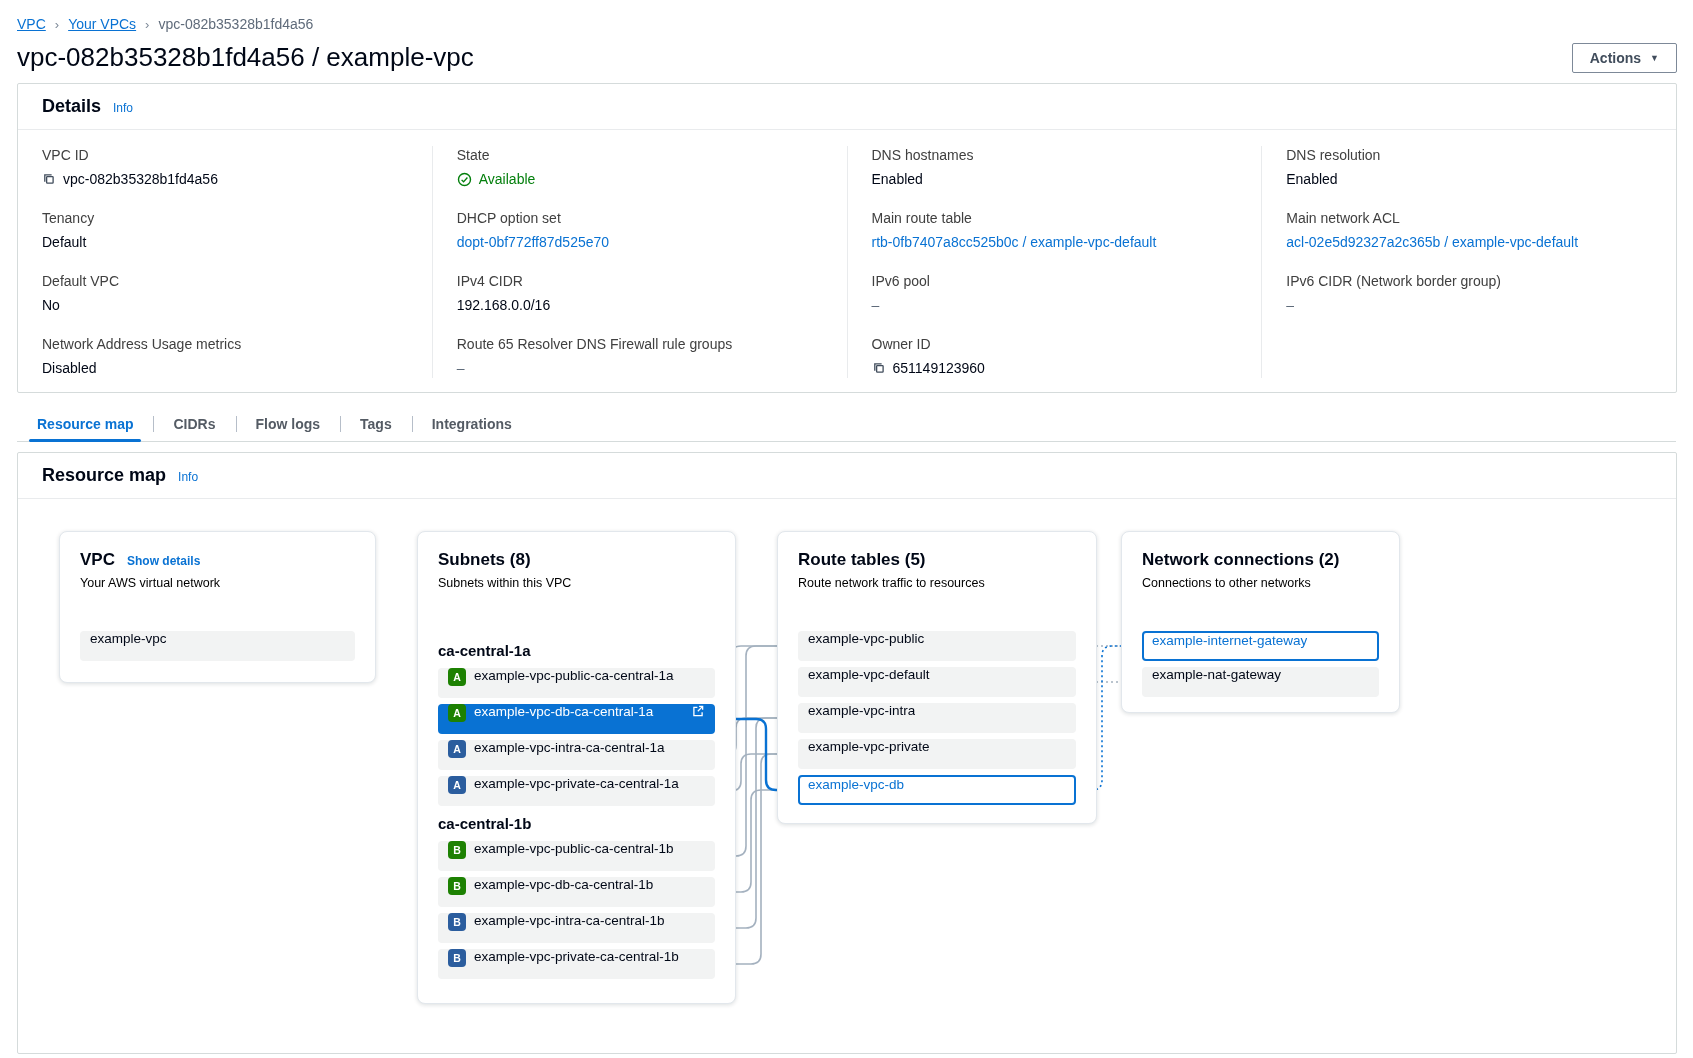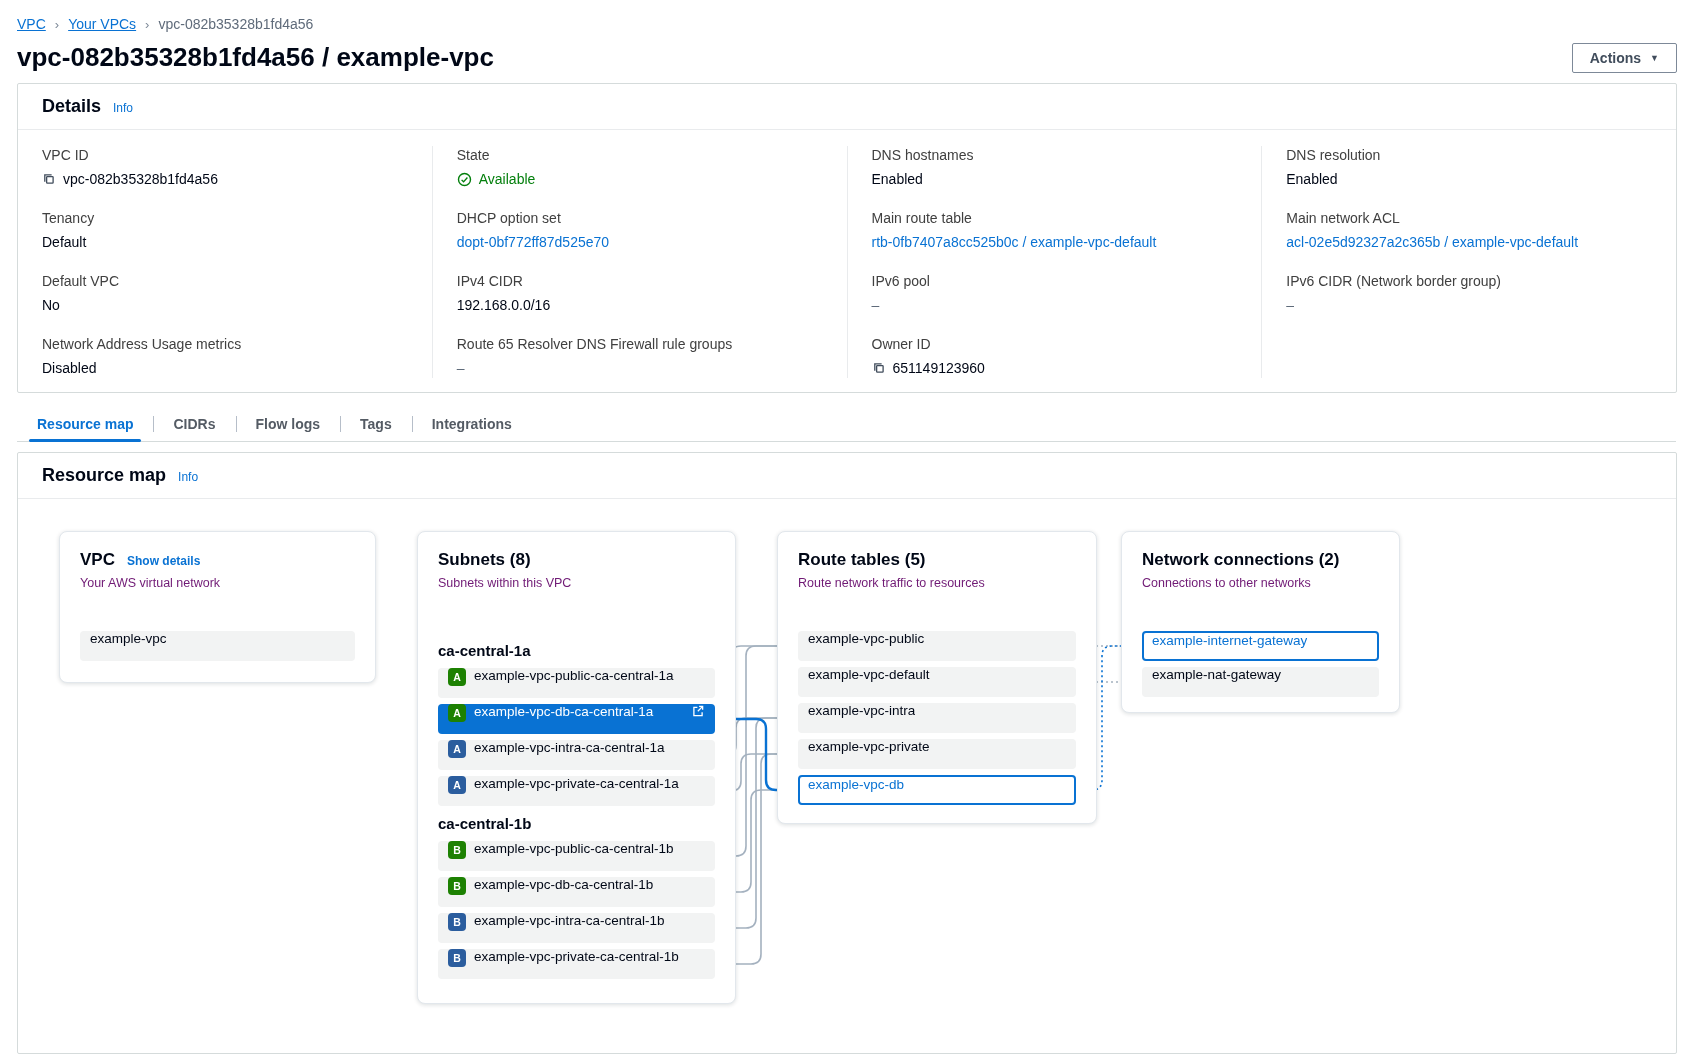--- a/index.html
+++ b/index.html
@@ -7,21 +7,21 @@
   body{width:1693px;height:1058px;background:#ffffff;font-family:"Liberation Sans",sans-serif;color:#000716;overflow:hidden}
 
   
   .breadcrumb{padding:16px 17px 0;font-size:14px;display:flex;align-items:center}
   .crumb-link{color:#0972d3;text-decoration:underline;cursor:pointer}
   .crumb-sep{color:#7d8998;margin:0 9px;font-size:13px}
   .crumb-current{color:#5f6b7a}
 
   
   .title-row{display:flex;justify-content:space-between;align-items:center;margin:10px 16px 0 17px}
-  h1{font-size:26px;margin:0;font-weight:700}
+  h1{font-size:26px;margin:0;font-weight:400}
   .actions-btn{display:inline-flex;align-items:center;gap:9px;background:#fff;border:1px solid #7d8998;border-radius:2px;padding:5px 17px;font-family:"Liberation Sans",sans-serif;font-size:14px;font-weight:700;color:#414d5c;cursor:pointer;height:30px}
   .caret{font-size:9px;color:#414d5c}
 
   
   .panel{margin:10px 16px 0 17px;border:1px solid #d5dbdb;border-radius:2px;background:#fff}
   .panel-header{display:flex;align-items:baseline;padding:12px 24px;border-bottom:1px solid #e9ebed}
   .panel-header h2{font-size:18px;margin:0;font-weight:700}
   .info-link{font-size:12px;color:#0972d3;margin-left:12px;text-decoration:none;cursor:pointer;font-weight:400}
 
   
@@ -48,21 +48,21 @@
   .map-body{position:relative;height:554px}
   #connector-svg{position:absolute;left:0;top:0;pointer-events:none;z-index:1}
   .map-card{position:absolute;z-index:2;background:#fff;border:1px solid #e2e7ec;border-radius:8px;box-shadow:0 1px 4px rgba(0,28,36,.14);padding:18px 20px}
   .vpc-card{left:41px;top:32px;width:317px;height:152px}
   .subnets-card{left:399px;top:32px;width:319px;height:473px}
   .routes-card{left:759px;top:32px;width:320px;height:293px}
   .conns-card{left:1103px;top:32px;width:279px;height:182px}
   .card-title-row{display:flex;align-items:baseline;gap:12px}
   .map-card h3{font-size:17px;margin:0;font-weight:700;line-height:20px}
   .show-details-link{font-size:12px;font-weight:700;color:#0972d3;text-decoration:none;cursor:pointer}
-  .card-subtitle{font-size:12.5px;color:#701a75;margin-top:5px;line-height:16px}
+  .card-subtitle{font-size:12.5px;color:#000000;margin-top:5px;line-height:16px}
   .card-items{margin-top:40px}
   .subnet-groups{margin-top:50px}
   .group-header{font-size:15px;font-weight:700;margin-bottom:8px;color:#000716;line-height:19px}
   .group + .group{margin-top:8px}
   .map-item{height:30px;display:flex;align-items:flex-start;background:#f2f3f3;border-radius:4px;padding:0 10px;margin-bottom:6px;font-size:13.5px;color:#000716;cursor:pointer}
   .item-name{white-space:nowrap;overflow:hidden;text-overflow:ellipsis}
   .az-badge{width:18px;height:18px;min-width:18px;border-radius:4px;display:flex;align-items:center;justify-content:center;color:#fff;font-size:10.5px;font-weight:700;margin-right:8px}
   .subnet-item.selected{background:#0972d3;color:#fff}
   .subnet-item.selected .item-name{flex:1}
   .ext-icon{display:inline-flex;margin-left:8px;flex:none}

